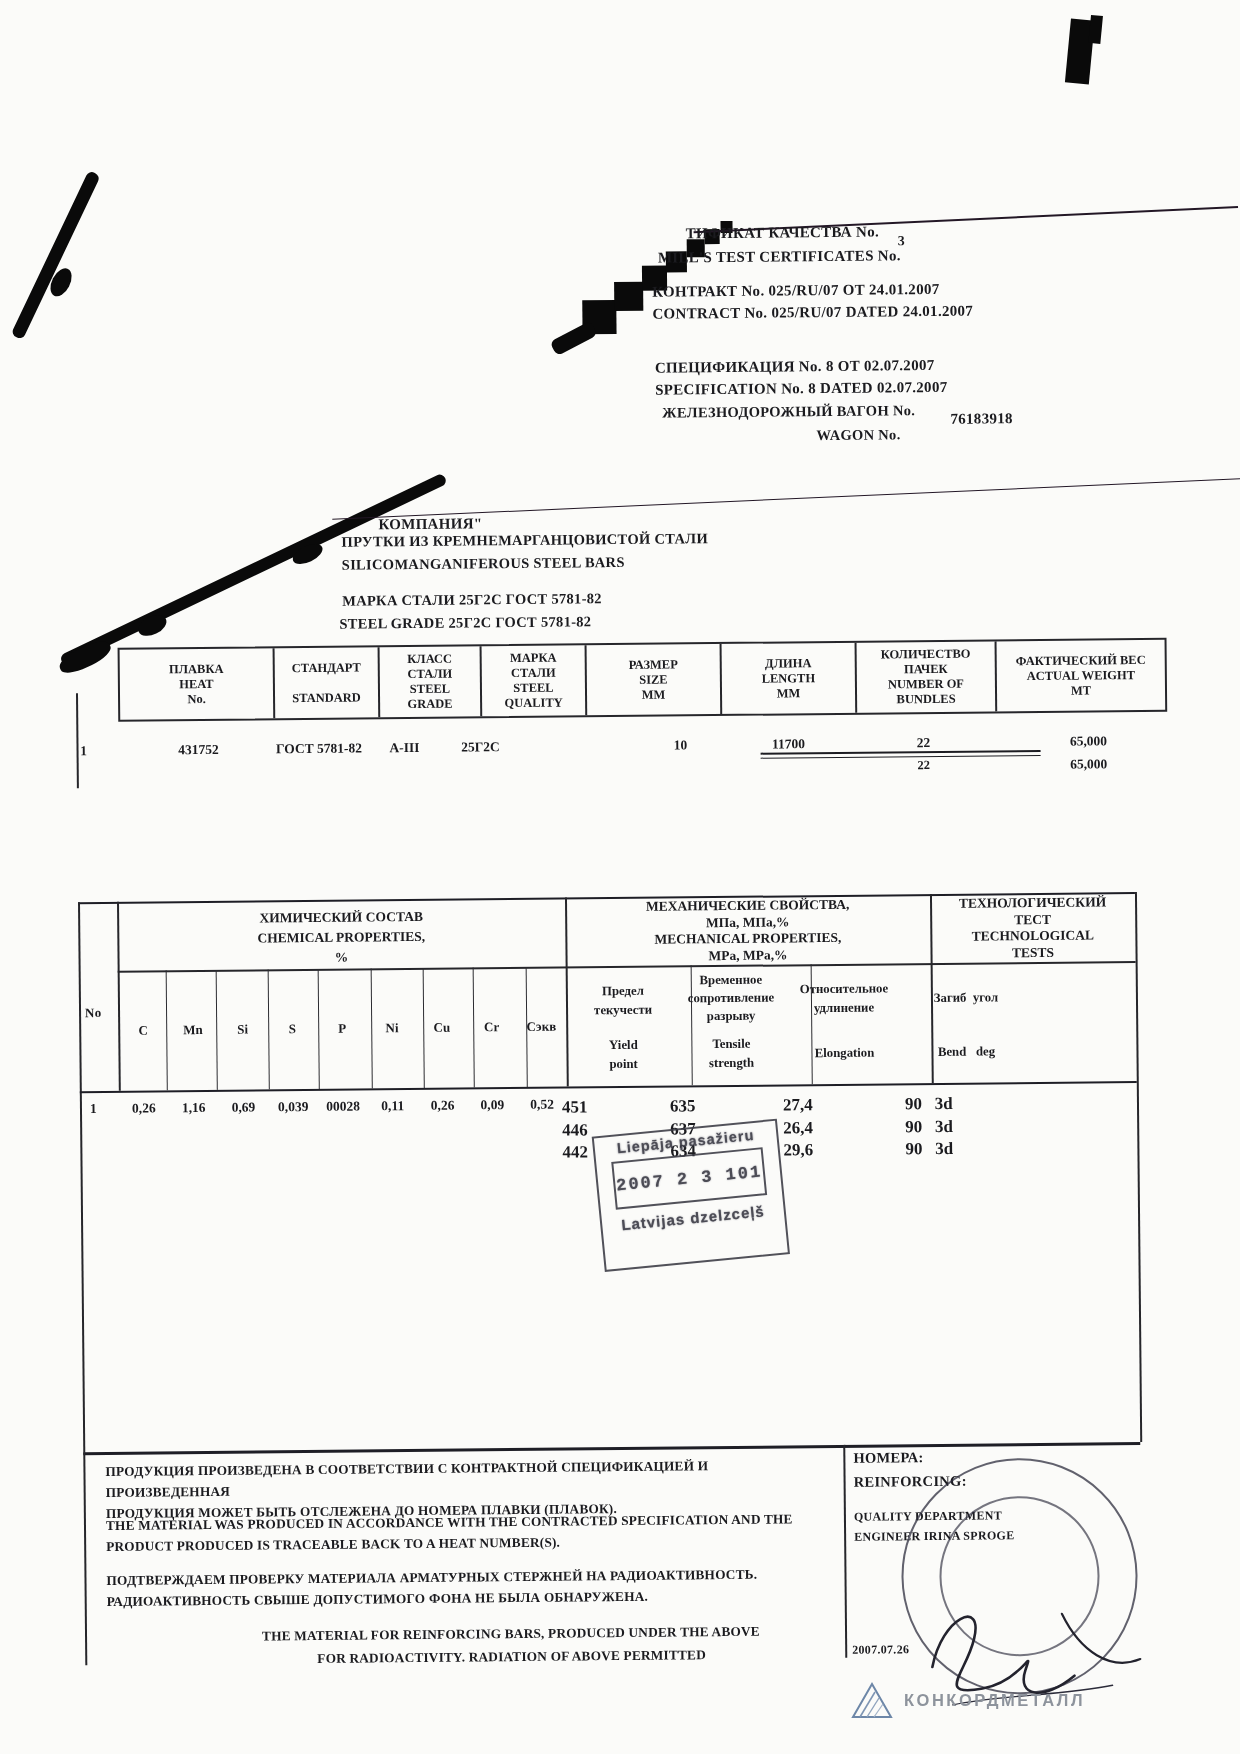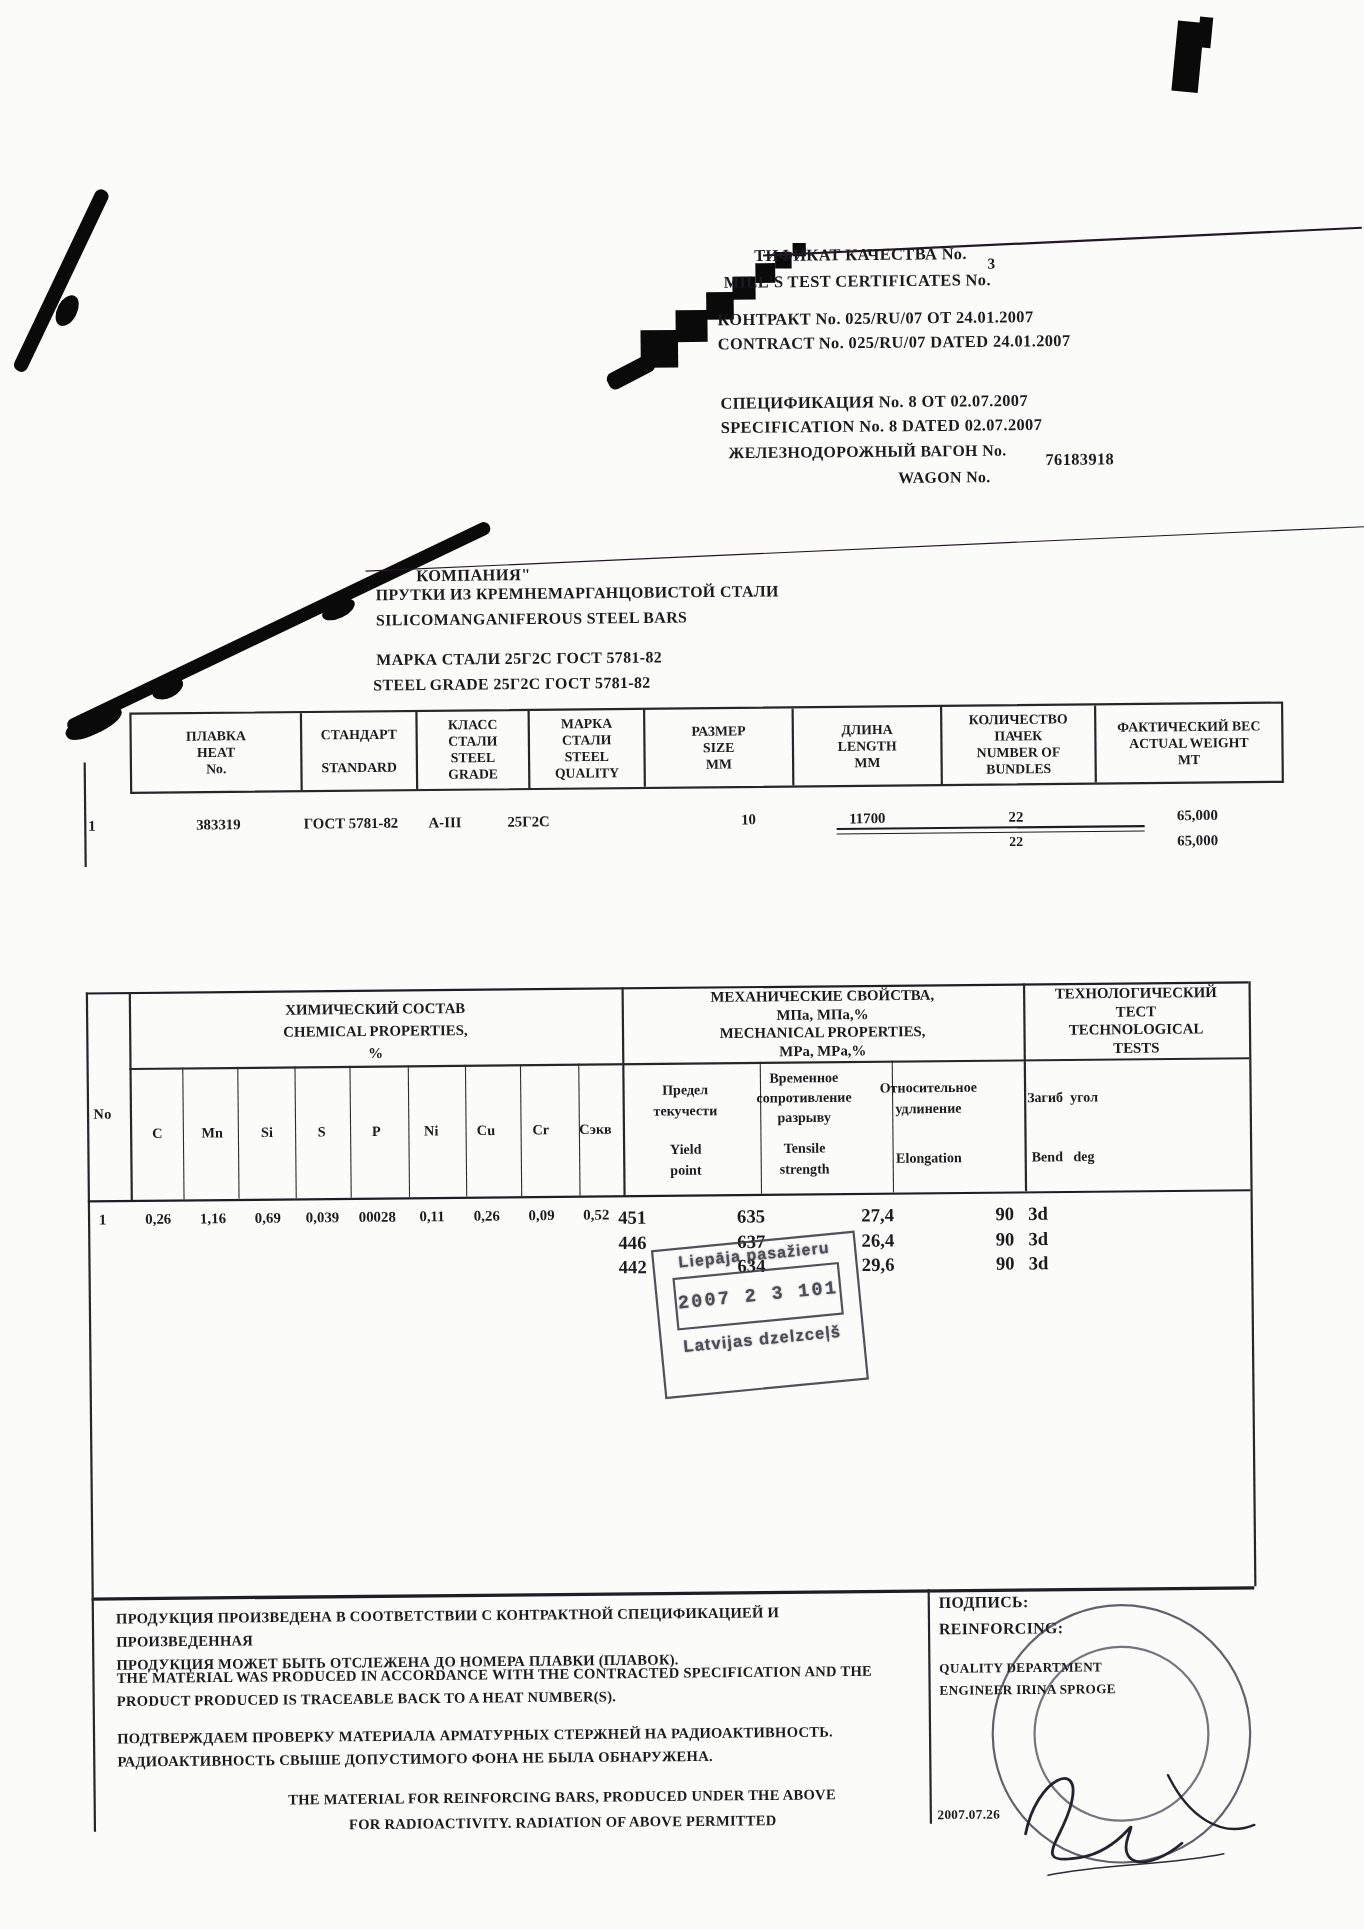--- a/index.html
+++ b/index.html
@@ -124,21 +124,21 @@
       <div class="h1cell c7 lines">КОЛИЧЕСТВО
 ПАЧЕК
 NUMBER OF
 BUNDLES</div>
       <div class="h1cell c8 lines">ФАКТИЧЕСКИЙ ВЕС
 ACTUAL WEIGHT
 МТ</div>
     </div>
 
     <div class="dval" style="left:35px;top:738px;">1</div>
-    <div class="dval" style="left:150px;top:738px;">383319</div>
+    <div class="dval" style="left:150px;top:738px;">431752</div>
     <div class="dval" style="left:263px;top:738px;width:115px;">ГОСТ 5781-82</div>
     <div class="dval" style="left:356px;top:738px;">А-III</div>
     <div class="dval" style="left:432px;top:738px;">25Г2С</div>
     <div class="dval" style="left:632px;top:738px;">10</div>
     <div class="dval" style="left:740px;top:738px;">11700</div>
     <div class="dval" style="left:875px;top:738px;">22</div>
     <div class="dval" style="left:1040px;top:738px;">65,000</div>
     <div class="dbl"></div>
     <div class="dval" style="left:875px;top:761px;font-size:12.5px;">22</div>
     <div class="dval" style="left:1040px;top:761px;">65,000</div>
@@ -239,29 +239,38 @@
 
     <div class="fp lines" style="top:1456px;">ПРОДУКЦИЯ ПРОИЗВЕДЕНА В СООТВЕТСТВИИ С КОНТРАКТНОЙ СПЕЦИФИКАЦИЕЙ И ПРОИЗВЕДЕННАЯ
 ПРОДУКЦИЯ МОЖЕТ БЫТЬ ОТСЛЕЖЕНА ДО НОМЕРА ПЛАВКИ (ПЛАВОК).</div>
     <div class="fp lines" style="top:1510px;">THE MATERIAL WAS PRODUCED IN ACCORDANCE WITH THE CONTRACTED SPECIFICATION AND THE
 PRODUCT PRODUCED IS TRACEABLE BACK TO A HEAT NUMBER(S).</div>
     <div class="fp lines" style="top:1565px;">ПОДТВЕРЖДАЕМ ПРОВЕРКУ МАТЕРИАЛА АРМАТУРНЫХ СТЕРЖНЕЙ НА РАДИОАКТИВНОСТЬ.
 РАДИОАКТИВНОСТЬ СВЫШЕ ДОПУСТИМОГО ФОНА НЕ БЫЛА ОБНАРУЖЕНА.</div>
     <div class="fp" style="left:255px;top:1622px;width:600px;">THE MATERIAL FOR REINFORCING BARS, PRODUCED UNDER THE ABOVE</div>
     <div class="fp" style="left:310px;top:1645px;width:540px;">FOR RADIOACTIVITY.  RADIATION OF ABOVE PERMITTED</div>
 
-    <div class="t" style="left:848px;top:1452px;font-size:14.5px;">ПОДПИСЬ:</div>
+    <div class="t" style="left:848px;top:1452px;font-size:14.5px;">НОМЕРА:</div>
     <div class="t" style="left:848px;top:1476px;font-size:14.5px;">REINFORCING:</div>
     <div class="t" style="left:848px;top:1512px;font-size:12px;">QUALITY DEPARTMENT</div>
     <div class="t" style="left:848px;top:1532px;font-size:12px;">ENGINEER  IRINA SPROGE</div>
     <div class="t" style="left:845px;top:1645px;font-size:12px;">2007.07.26</div>
 
     <div class="circ" style="left:895px;top:1462px;width:232px;height:232px;border:2.5px solid rgba(45,45,62,.75);"></div>
     <div class="circ" style="left:933px;top:1500px;width:156px;height:156px;border:2px solid rgba(45,45,62,.65);"></div>
     <svg style="position:absolute;left:905px;top:1580px;" width="240" height="140" viewBox="0 0 240 140">
       <path d="M20,90 C30,40 72,22 62,62 C54,96 22,120 70,112 C110,105 122,68 113,94 C104,120 130,126 162,100" fill="none" stroke="#23232e" stroke-width="2.6" stroke-linecap="round"></path>
       <path d="M150,38 C168,76 198,96 228,84" fill="none" stroke="#23232e" stroke-width="2.2" stroke-linecap="round"></path>
       <path d="M40,128 C90,118 150,120 200,110" fill="none" stroke="#2c2c3a" stroke-width="1.4" stroke-linecap="round"></path>
     </svg>
 
   </div>
 
+  <div class="logo">
+    <svg width="44" height="40" viewBox="0 0 44 40">
+      <path d="M3,37 L22,4 L41,37 Z" fill="none" stroke="#6d87a8" stroke-width="2"></path>
+      <path d="M10,37 L25,12" fill="none" stroke="#7e95b3" stroke-width="1.6"></path>
+      <path d="M17,37 L29,18" fill="none" stroke="#8fa3bd" stroke-width="1.4"></path>
+      <path d="M24,37 L33,24" fill="none" stroke="#a0b1c7" stroke-width="1.2"></path>
+    </svg>
+    <span class="txt" style="color:#8d939c;">КОНКОРДМЕТАЛЛ</span>
+  </div>
 </div>
 
 </body></html>

